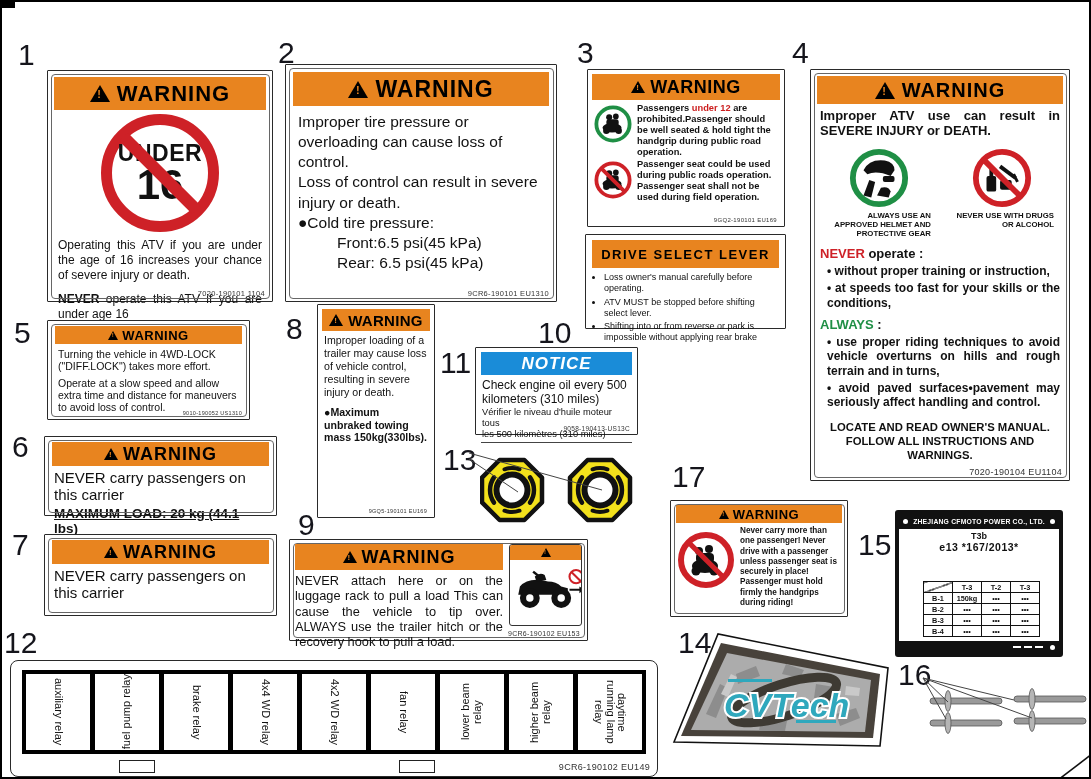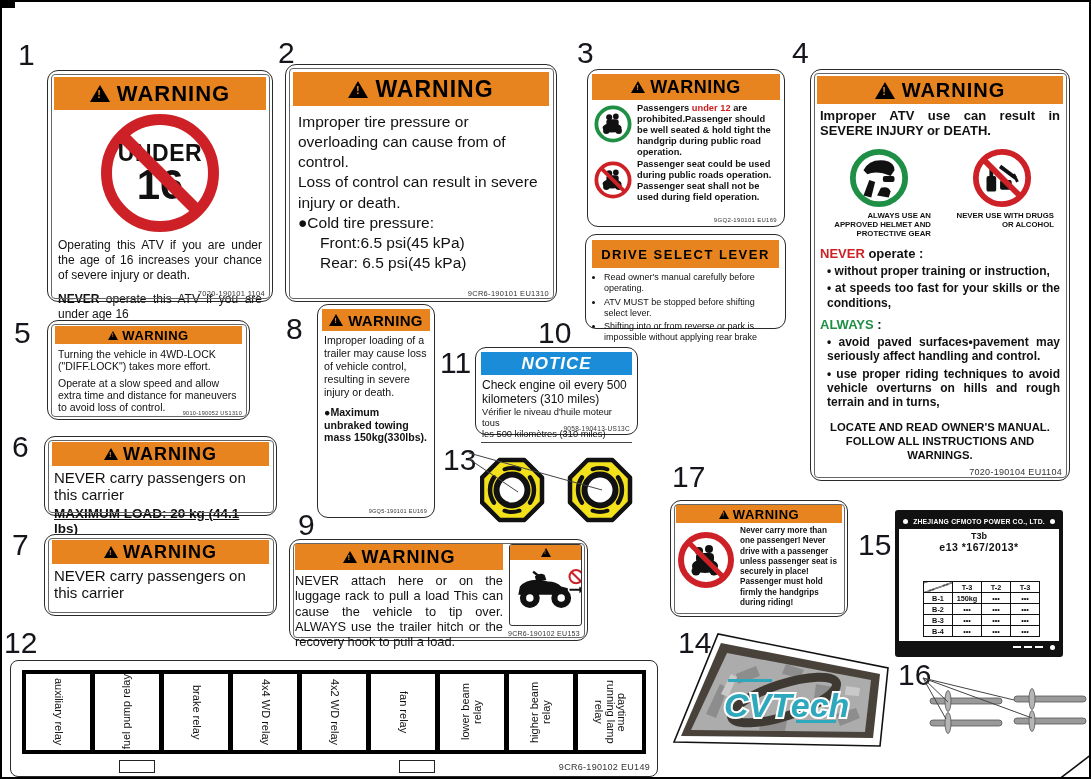--- a/index.html
+++ b/index.html
@@ -2,21 +2,21 @@
 <html><head>
 <meta charset="utf-8">
 <style>
   html,body{margin:0;padding:0;background:#fff;}
   .canvas{position:relative;width:1091px;height:779px;background:#fff;border:2px solid #000;
           box-sizing:border-box;font-family:"Liberation Sans",sans-serif;overflow:hidden;}
   .cornermark{position:absolute;left:0;top:0;width:13px;height:6px;background:#000;}
   
   .n{position:absolute;font-size:30px;color:#15151c;line-height:1;}
   
-  .lb{position:absolute;background:#fff;border:1.6px solid #2a2a2a;border-radius:11px;box-sizing:border-box;}
+  .lb{position:absolute;background:#fff;border:1.6px solid #2a2a2a;border-radius:1px;box-sizing:border-box;}
   .dbl::before{content:"";position:absolute;inset:2.5px;border:1px solid #666;border-radius:4px;pointer-events:none;}
   
   .wh{background:#E8841F;color:#000;font-weight:700;display:flex;align-items:center;justify-content:center;}
   .tri{position:relative;width:0;height:0;border-left:10px solid transparent;border-right:10px solid transparent;
        border-bottom:17px solid #000;margin-right:7px;flex:0 0 auto;}
   .tri::after{content:"!";position:absolute;left:-2.5px;top:3px;font-size:11px;font-weight:800;color:#E8841F;}
   .tri.s{border-left-width:7px;border-right-width:7px;border-bottom-width:12px;margin-right:5px;}
   .tri.s::after{font-size:8px;left:-2px;top:2px;}
   .tri.xs{border-left-width:5px;border-right-width:5px;border-bottom-width:9px;margin-right:4px;}
   .tri.xs::after{font-size:6px;left:-1.5px;top:1px;}
@@ -30,21 +30,21 @@
   #l1 .wh{margin:6px 6px 4px 6px;height:33px;font-size:22px;letter-spacing:1px;}
   #l1 .sign{width:118px;height:118px;margin:2px auto 6px auto;border:11px solid #CE2127;}
   #l1 .sign .stk{position:absolute;inset:0;display:flex;flex-direction:column;align-items:center;justify-content:center;color:#111;}
   #l1 .su{font-size:23px;font-weight:700;letter-spacing:.5px;line-height:1;}
   #l1 .s16{font-size:42px;font-weight:800;line-height:.95;}
   #l1 .bt{margin:0 10px;font-size:12px;color:#111;text-align:justify;line-height:1.25;}
   #l1 .bt+.bt{margin-top:9px;}
   #l2{left:283px;top:62px;width:272px;height:238px;}
   #l2 .wh{margin:7px 7px 6px 7px;height:34px;font-size:23px;letter-spacing:1px;}
   #l2 .bt{margin:0 12px;font-size:15.5px;color:#111;line-height:1.3;}
-  #l2 .ind{margin-left:34px;}
+  #l2 .ind{margin-left:51px;}
   #l3{left:585px;top:67px;width:198px;height:158px;}
   #l3 .wh{margin:4px 4px 3px 4px;height:26px;font-size:18px;letter-spacing:.5px;}
   #l3 .row{display:flex;gap:5px;margin:1px 6px;align-items:flex-start;}
   #l3 .row svg{flex:0 0 auto;margin-top:2px;}
   #l3 .tx{font-size:9.3px;font-weight:700;color:#111;line-height:1.18;text-align:left;}
   #l3 .rd{color:#CC1E1E;}
   #dsl{left:583px;top:232px;width:201px;height:95px;}
   #dsl .wh{margin:5px 6px 4px 6px;height:28px;font-size:13px;letter-spacing:1.5px;}
   #dsl ul{margin:0 6px 0 10px;padding:0 0 0 8px;font-size:9px;color:#111;line-height:1.25;}
   #dsl li{margin-bottom:2px;}
@@ -157,21 +157,21 @@
     <div class="bt"><b>NEVER</b><span> operate this ATV if you are under age 16</span></div>
     <div class="foot">7020-190101   1104</div>
   </div>
 
   <div class="lb dbl" id="l2">
     <div class="wh">
       <span class="tri"></span>
       <span>WARNING</span>
     </div>
     <div class="bt">Improper tire pressure or</div>
-    <div class="bt">overloading can cause  from of</div>
+    <div class="bt">overloading can cause  loss of</div>
     <div class="bt">control.</div>
     <div class="bt">Loss of control can result in severe</div>
     <div class="bt">injury or death.</div>
     <div class="bt">●Cold tire pressure:</div>
     <div class="bt ind">Front:6.5 psi(45 kPa)</div>
     <div class="bt ind">Rear: 6.5 psi(45 kPa)</div>
     <div class="foot">9CR6-190101  EU1310</div>
   </div>
 
   <div class="lb" id="l3">
@@ -205,21 +205,21 @@
         <line x1="8" y1="8" x2="32" y2="32" stroke="#CE2127" stroke-width="4"></line>
       </svg>
       <div class="tx">Passenger seat could be used during public roads  operation. Passenger seat shall not be used during field operation.</div>
     </div>
     <div class="foot" style="font-size:6px">9GQ2-190101  EU169</div>
   </div>
 
   <div class="lb" id="dsl">
     <div class="wh">DRIVE SELECT LEVER</div>
     <ul>
-      <li>Read owner's manual carefully before operating.</li>
+      <li>Loss owner's manual carefully before operating.</li>
       <li>ATV MUST be stopped before shifting select lever.</li>
       <li>Shifting into or from reverse or park is impossible without applying rear brake</li>
     </ul>
   </div>
 
   <div class="lb dbl" id="l4">
     <div class="wh">
       <span class="tri"></span>
       <span>WARNING</span>
     </div>
@@ -245,22 +245,22 @@
           <circle cx="32" cy="32" r="27" fill="none" stroke="#CE2127" stroke-width="6"></circle>
           <line x1="13" y1="13" x2="51" y2="51" stroke="#CE2127" stroke-width="6"></line>
         </svg>
         <div class="cap">NEVER USE WITH DRUGS OR ALCOHOL</div>
       </div>
     </div>
     <div class="sec"><span class="nv">NEVER</span><span> operate :</span></div>
     <div class="bl">without proper training or instruction,</div>
     <div class="bl">at speeds too fast for your skills or the conditions,</div>
     <div class="sec"><span class="aw">ALWAYS</span><span> :</span></div>
+    <div class="bl">use proper riding techniques to avoid vehicle overturns on hills and rough terrain and in turns,</div>
     <div class="bl">avoid paved surfaces•pavement may seriously affect handling and control.</div>
-    <div class="bl">use proper riding techniques to avoid vehicle overturns on hills and rough terrain and in turns,</div>
     <div class="loc">
       <div>LOCATE AND READ OWNER'S MANUAL.</div>
       <div>FOLLOW ALL INSTRUCTIONS AND WARNINGS.</div>
     </div>
     <div class="foot" style="font-size:9px">7020-190104  EU1104</div>
   </div>
 
   <div class="lb dbl" id="l5">
     <div class="wh">
       <span class="tri xs"></span>

